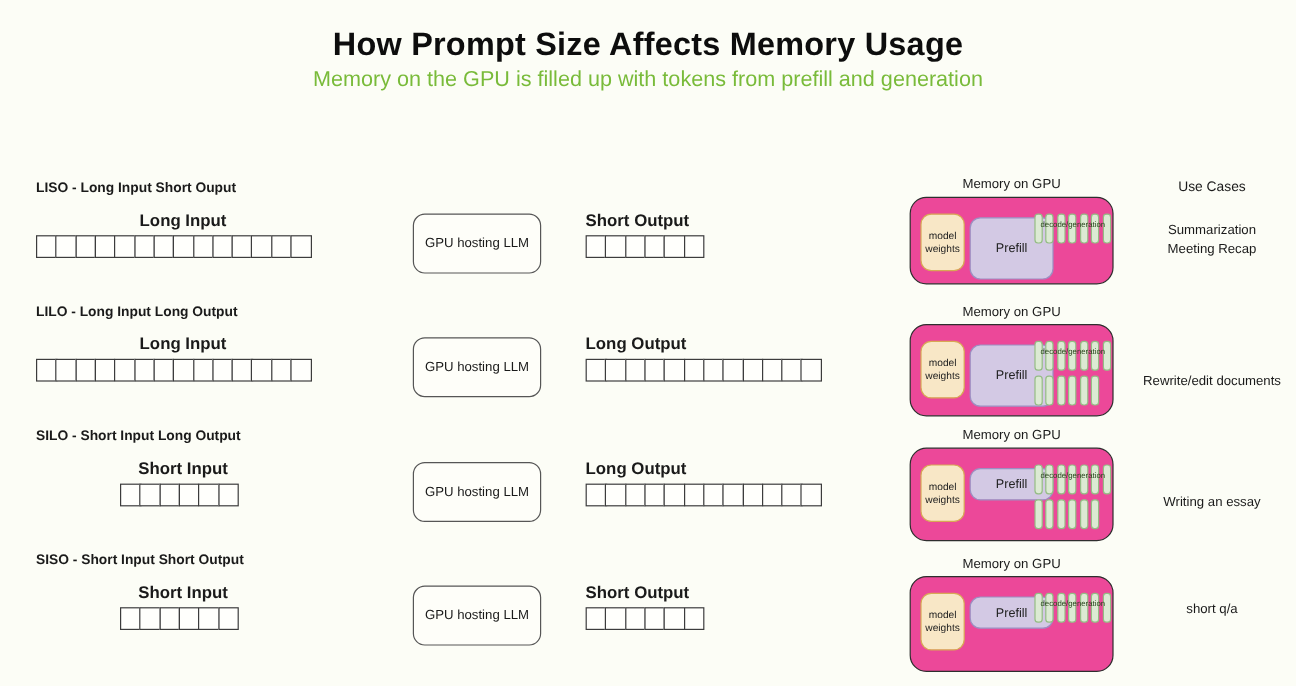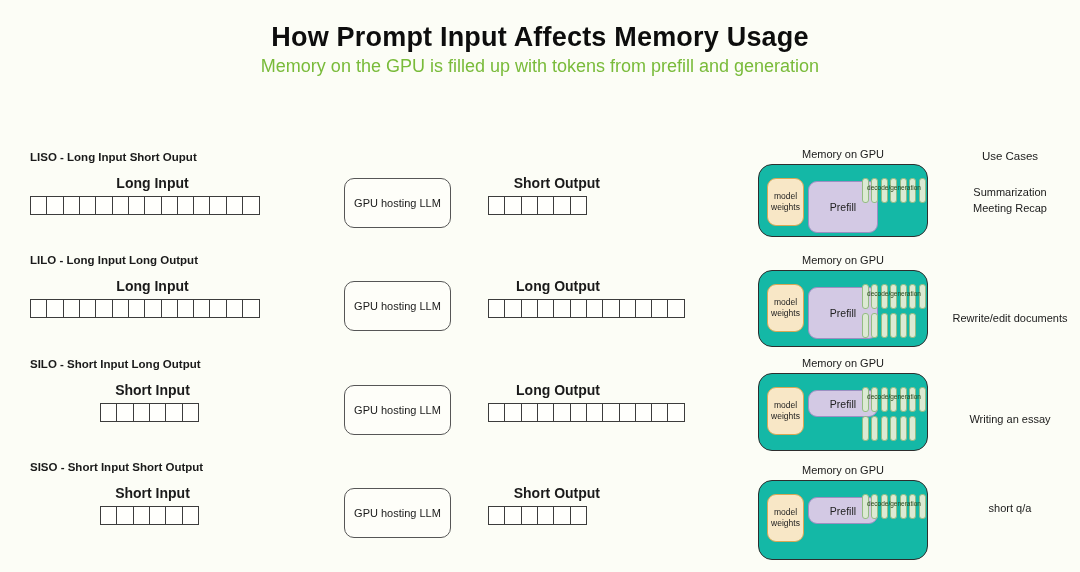--- a/index.html
+++ b/index.html
@@ -45,26 +45,26 @@
   }
   .token-cell:first-child{margin-left:0;}
   .tokens.short-input{margin-left:70px;}
   .gpu-box{
     position:absolute; left:344px; top:33px; width:107px; height:50px;
     border:1.4px solid #565656; border-radius:10px; background:#fefef9;
     display:flex; align-items:center; justify-content:center;
     font-size:11px; white-space:nowrap;
   }
   .output-group{position:absolute; left:488px; top:30px; width:212px;}
-  .output-group .io-label{width:112px; text-align:right;}
+  .output-group .io-label{width:112px; text-align:left;}
   .mem-group{position:absolute; left:758px; width:170px;}
   .mem-label{font-size:11px; text-align:center; margin-bottom:4px; white-space:nowrap;}
   .mem-box{
     position:relative; width:170px;
-    border:1.6px solid #2e2e2e; border-radius:14px; background:#14b8a6;
+    border:1.6px solid #2e2e2e; border-radius:14px; background:#ec4899;
   }
   .model-weights{
     position:absolute; left:8px; top:13px; width:37px; height:48px;
     background:var(--model-weights-fill); border:1.3px solid var(--model-weights-border);
     border-radius:9px; display:flex; align-items:center; justify-content:center;
     text-align:center; font-size:8.5px; line-height:1.25; color:#222;
   }
   .prefill{
     position:absolute; left:49px; top:16px; width:70px;
     background:var(--prefill-fill); border:1.3px solid var(--prefill-border);
@@ -87,21 +87,21 @@
   }
   .use-case{
     position:absolute; left:940px; width:140px;
     text-align:center; font-size:11px; line-height:1.45;
   }
 </style>
 </head>
 <body>
 
 <div class="stage">
-  <div class="title">How Prompt Input Affects Memory Usage</div>
+  <div class="title">How Prompt Size Affects Memory Usage</div>
   <div class="subtitle">Memory on the GPU is filled up with tokens from prefill and generation</div>
   <div class="use-cases-header">Use Cases</div>
   <div id="rows">
       <div class="row" style="top: 145px;">
         <div class="row-label">LISO - Long Input Short Ouput</div>
         <div class="input-group">
           <div class="io-label">Long Input</div>
           <div class="tokens">
             <div class="token-cell"></div>
             <div class="token-cell"></div>

